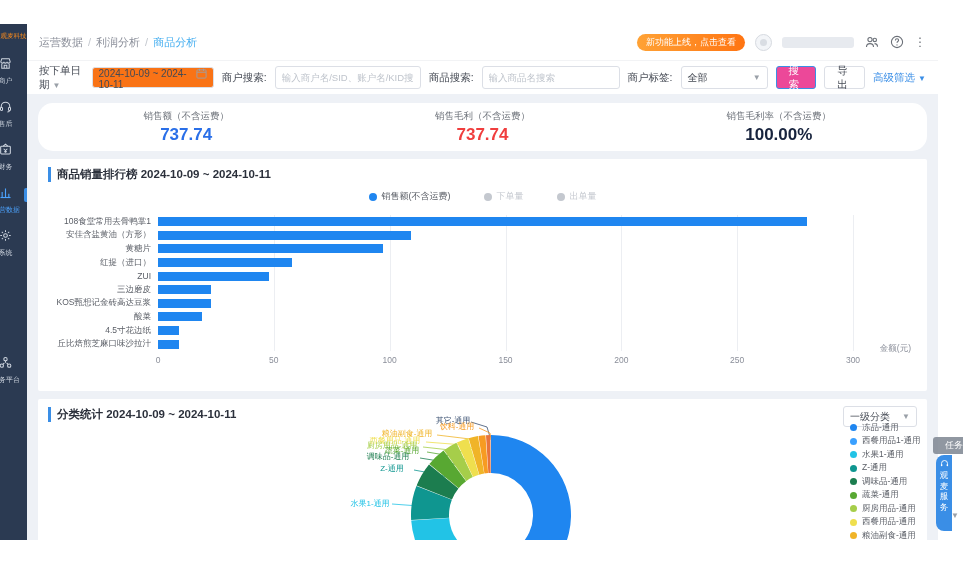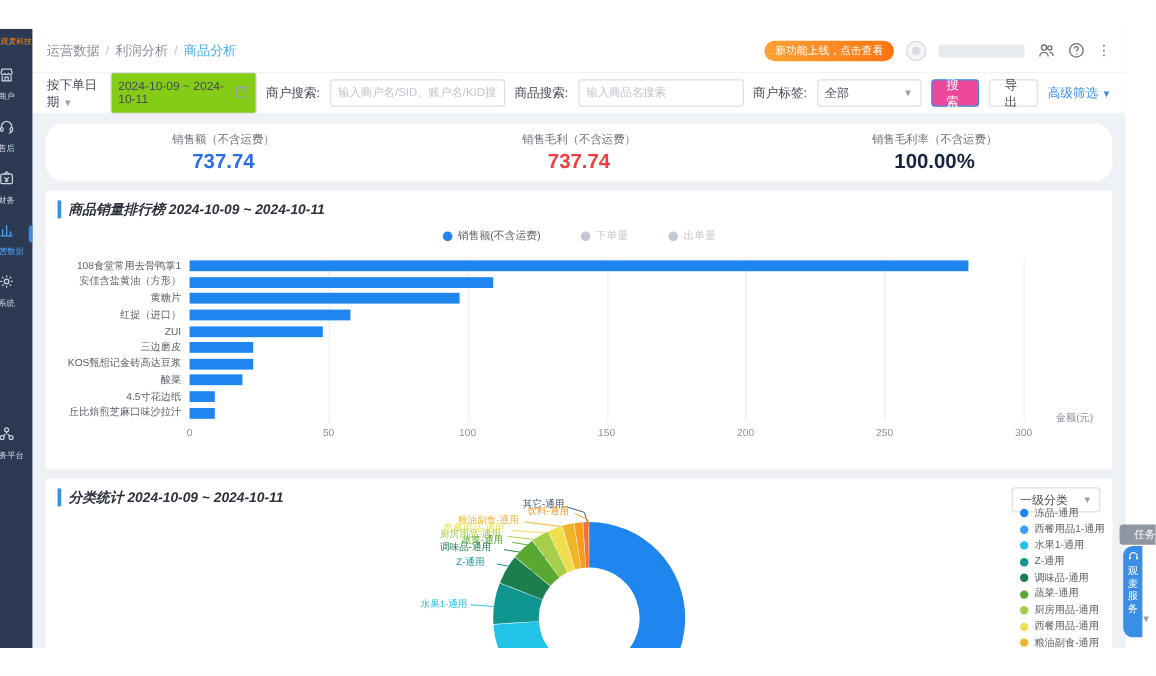--- a/index.html
+++ b/index.html
@@ -29,42 +29,42 @@
   .notice-badge { background:linear-gradient(90deg,#ffa235,#ff7412); color:#fff; font-size:9px; height:17px; line-height:17px; padding:0 9px; border-radius:9px; cursor:pointer; white-space:nowrap; }
   .avatar { width:17px; height:17px; border-radius:50%; border:1px solid #d6dae0; background:#f3f5f8; position:relative; }
   .avatar::after{ content:""; position:absolute; left:4px; top:4px; width:7px; height:7px; border-radius:50%; background:#d9dde3; }
   .redacted { width:72px; height:11px; border-radius:3px; background:#e7eaef; }
   .tb-icon { width:15px; height:15px; color:#6b7078; display:flex; align-items:center; justify-content:center; cursor:pointer; }
   .kebab { font-size:12px; color:#6b7078; letter-spacing:0; line-height:10px; cursor:pointer; }
 
   
   .filterbar { height:34px; background:#fff; border-top:1px solid #f2f3f5; display:flex; align-items:center; gap:8px; padding:0 12px; font-size:10.5px; color:#454a54; }
   .caret { font-size:8px; color:#9aa0a8; margin-left:3px; }
-  .datebox { width:168px; height:35px; border:1px solid #dcdfe6; border-radius:3px; display:flex; align-items:center; padding:0 6px; color:#454a54; font-size:10px; background:#84cc16; cursor:pointer; }
+  .datebox { width:168px; height:21px; border:1px solid #dcdfe6; border-radius:3px; display:flex; align-items:flex-start; padding:0 6px; color:#454a54; font-size:10px; background:#f97316; cursor:pointer; }
   .datebox .cal { margin-left:auto; }
   .flt-label { white-space:nowrap; color:#454a54; }
   .flt-input { height:23px; border:1px solid #dcdfe6; border-radius:3px; padding:0 6px; font-size:9.5px; color:#454a54; font-family:"Liberation Sans",sans-serif; }
   .flt-input::placeholder { color:#bfc4cc; }
   .selectbox { width:118px; height:23px; border:1px solid #dcdfe6; border-radius:3px; display:flex; align-items:center; padding:0 6px; font-size:10px; color:#454a54; background:#fff; cursor:pointer; }
   .selectbox .caret { margin-left:auto; }
   .btn { height:23px; padding:0 12px; border-radius:3px; font-size:10.5px; display:flex; align-items:center; cursor:pointer; }
   .btn-primary { background:#ec4899; color:#fff; border:1px solid #3a8ee6; }
   .btn-plain { background:#fff; color:#454a54; border:1px solid #dcdfe6; }
   .adv-link { margin-left:auto; color:#3a8ee6; font-size:10.5px; cursor:pointer; white-space:nowrap; }
 
   
   .content { position:absolute; top:71px; left:0; right:0; bottom:0; padding:8px 11px 0 11px; }
   .card { background:#fff; border-radius:2px; }
 
   .stats-card { height:48px; display:flex; align-items:center; margin-bottom:8px;border-radius:15px; }
   .stat { flex:1; text-align:center; }
   .stat .s-label { font-size:9.5px; color:#6b7078; margin-bottom:2px; }
   .stat .s-value { font-size:17px; font-weight:bold; }
 
-  .sec-head { display:flex; align-items:center; padding:8px 10px 4px 10px;font-style:italic; }
+  .sec-head { display:flex; align-items:center; padding:8px 10px 4px 10px; }
   .sec-title { font-size:11.5px; color:#2b303b; font-weight:bold; border-left:3px solid #3a8ee6; padding-left:6px; }
 
   
   .rank-card { height:232px; position:relative; margin-bottom:8px; }
   .chart-legend { display:flex; justify-content:center; gap:33px; align-items:center; margin:4px 0 6px 0; }
   .cl-item { display:flex; align-items:center; gap:5px; font-size:9px; cursor:pointer; }
   .cl-dot { width:8px; height:8px; border-radius:50%; }
   .plot { position:absolute; left:120px; right:74px; top:56px; height:136px; }
   .gridline { position:absolute; top:0; bottom:0; width:1px; background:#eceef2; }
   .bar-row { position:absolute; left:0; right:0; height:13.6px; display:flex; align-items:center; }

